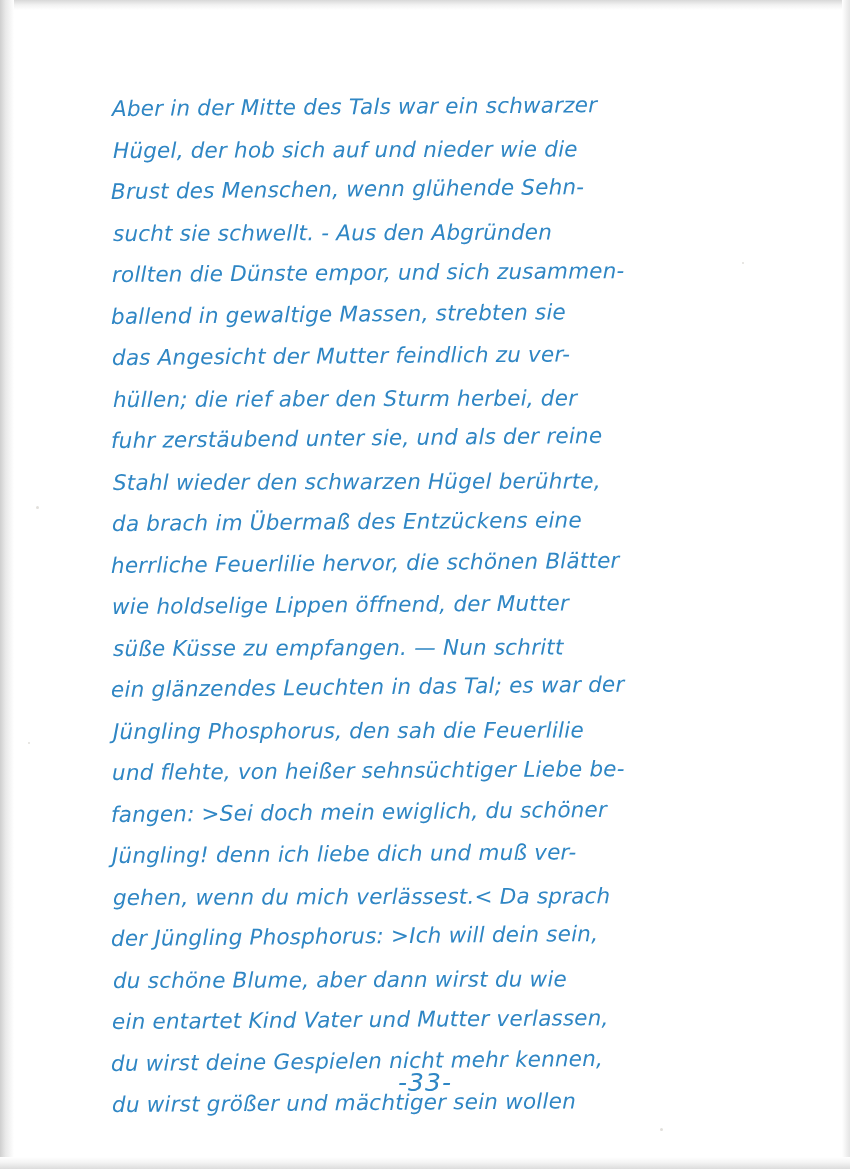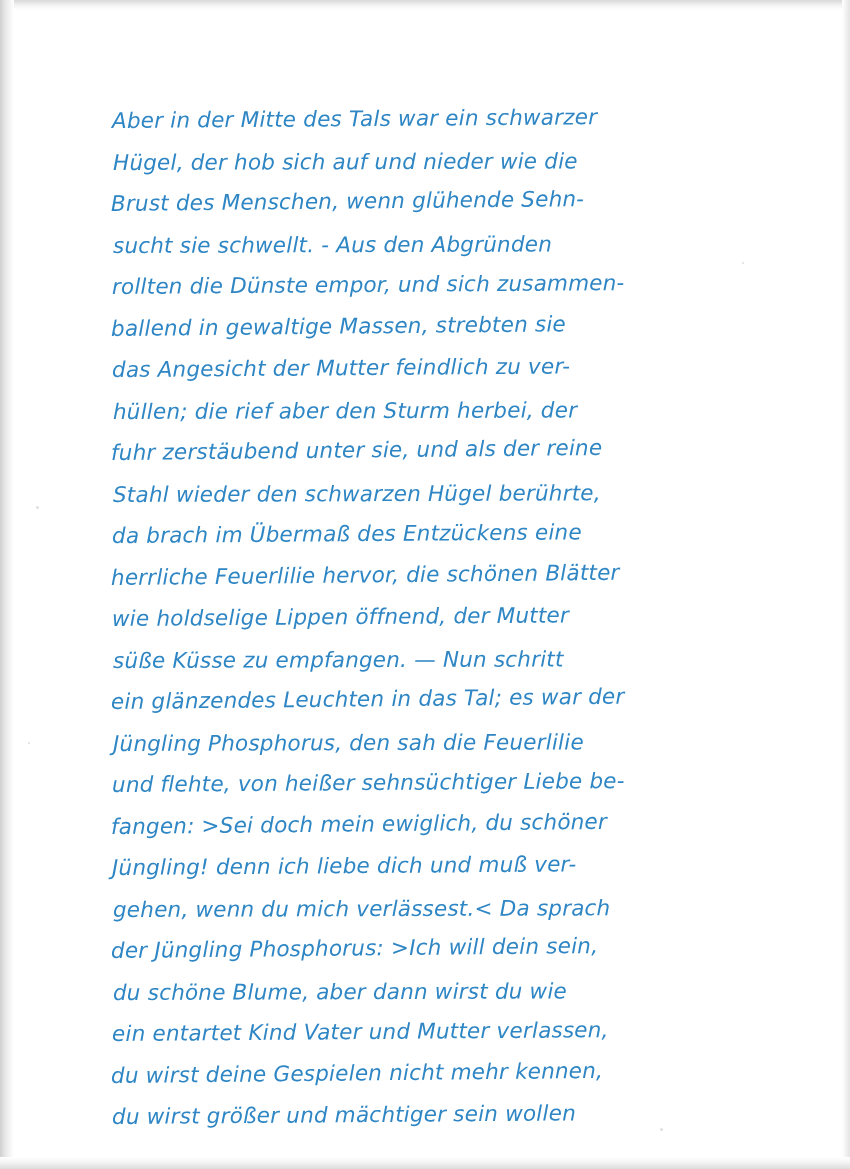--- a/index.html
+++ b/index.html
@@ -49,21 +49,21 @@
     position: absolute;
     background: #c9c4bd;
     border-radius: 50%;
     opacity: .55;
     pointer-events: none;
   }
 
   .handwriting-block {
     position: absolute;
     left: 112px;
-    top: 100px;
+    top: 88px;
     width: 610px;
   }
   .hw-line {
     font-family: "DejaVu Sans", sans-serif;
     font-style: italic;
     font-size: 21.5px;
     line-height: 41.5px;
     color: #2f86c4;
     white-space: pre;
     letter-spacing: 0.2px;
@@ -123,14 +123,15 @@
     <div class="hw-line">fangen: &gt;Sei doch mein ewiglich, du schöner</div>
     <div class="hw-line">Jüngling! denn ich liebe dich und muß ver-</div>
     <div class="hw-line">gehen, wenn du mich verlässest.&lt; Da sprach</div>
     <div class="hw-line">der Jüngling Phosphorus: &gt;Ich will dein sein,</div>
     <div class="hw-line">du schöne Blume, aber dann wirst du wie</div>
     <div class="hw-line">ein entartet Kind Vater und Mutter verlassen,</div>
     <div class="hw-line">du wirst deine Gespielen nicht mehr kennen,</div>
     <div class="hw-line">du wirst größer und mächtiger sein wollen</div>
   </div>
 
+  <div class="page-number">-33-</div>
 
 </div>
 
 </body></html>

